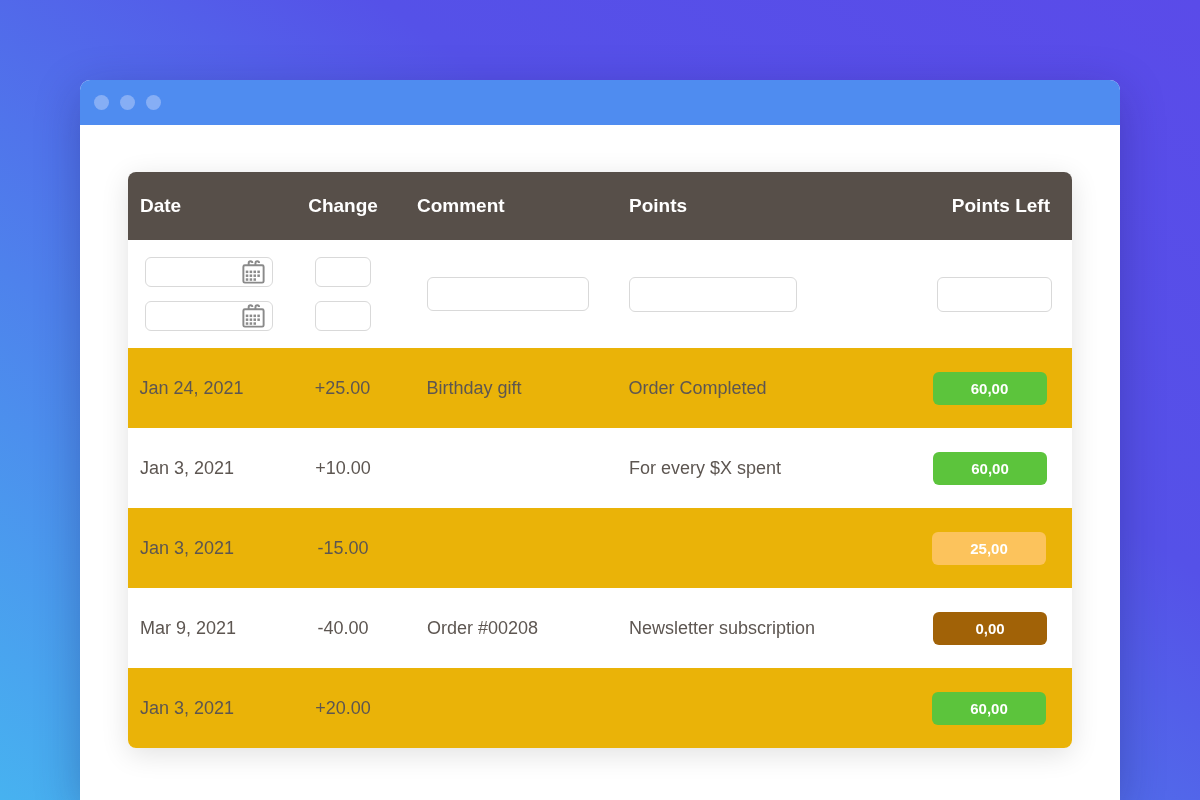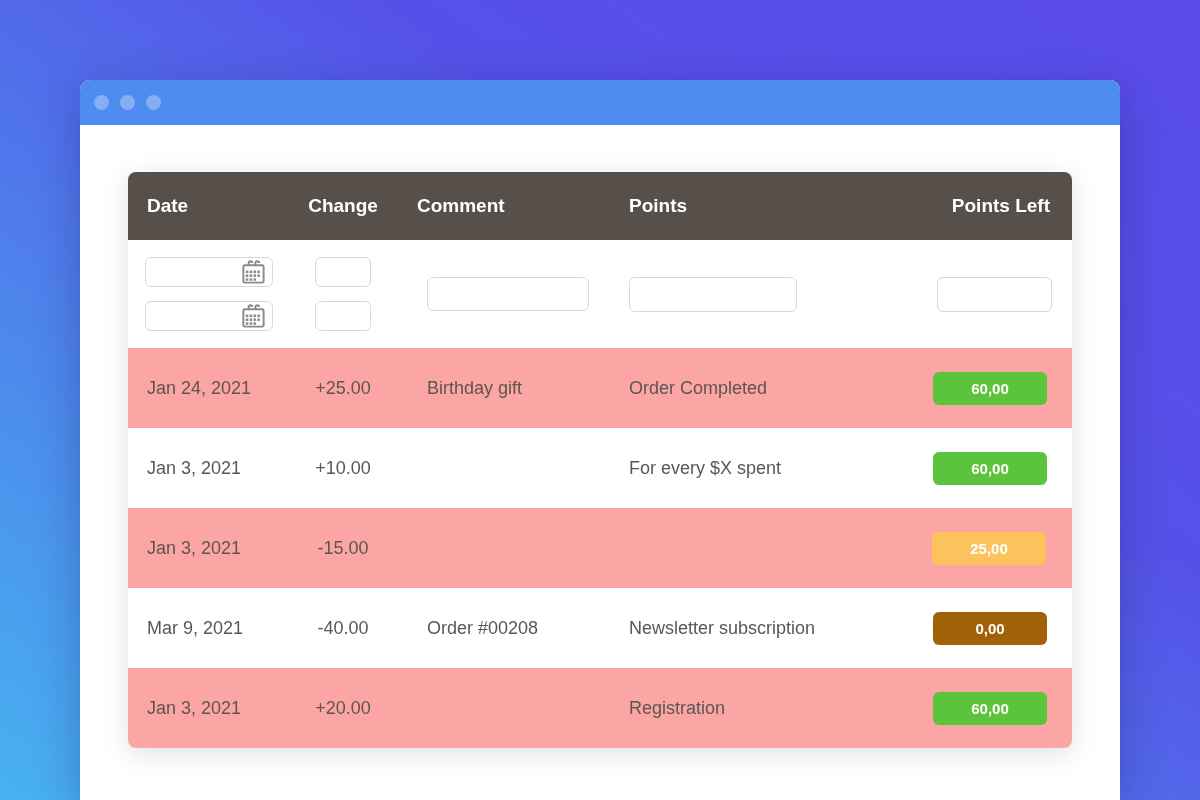--- a/index.html
+++ b/index.html
@@ -27,24 +27,24 @@
     position:absolute; left:48px; top:92px; width:944px;
     border-radius:8px; background:#ffffff;
     box-shadow:0 6px 28px rgba(0,0,0,.12);
   }
   .thead {
     display:flex; align-items:center; height:68px;
     background:#574F49; color:#ffffff; font-weight:bold; font-size:19px;
     border-radius:8px 8px 0 0;
   }
   .row { display:flex; align-items:center; height:80px; font-size:18px; color:#5d5651; background:#ffffff; }
-  .row.alt { background:#fca5a5; }
+  .row.alt { background:#eab308;justify-content:center; }
   .row:last-child { border-radius:0 0 8px 8px; }
 
-  .col-date    { flex:0 0 155px; padding-left:19px; }
+  .col-date    { flex:0 0 155px; padding-left:12px; }
   .col-change  { flex:0 0 120px; text-align:center; }
   .col-comment { flex:0 0 215px; padding-left:24px; }
   .col-action  { flex:0 0 315px; padding-left:11px; }
   .col-points  { flex:1 1 auto; text-align:right; padding-right:26px; }
   .thead .col-comment { padding-left:14px; }
   .thead .col-points  { padding-right:22px; }
 
   
   .filter-row { display:flex; height:108px; background:#ffffff; align-items:center; }
   .stack { display:flex; flex-direction:column; gap:14px; align-items:flex-start; }
@@ -194,18 +194,17 @@
       <div class="col-change">-40.00</div>
       <div class="col-comment">Order #00208</div>
       <div class="col-action">Newsletter subscription</div>
       <div class="col-points"><span class="badge" data-color="red">0,00</span></div>
     </div>
 
     <div class="row alt">
       <div class="col-date">Jan 3, 2021</div>
       <div class="col-change">+20.00</div>
       <div class="col-comment"></div>
-      <div class="col-action">Registration</div>
       <div class="col-points"><span class="badge" data-color="green">60,00</span></div>
     </div>
 
   </div>
 </div>
 
 </body></html>

